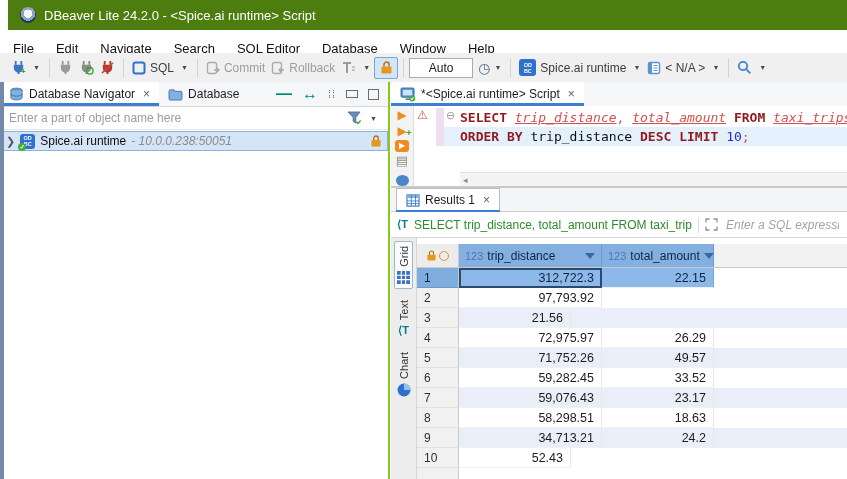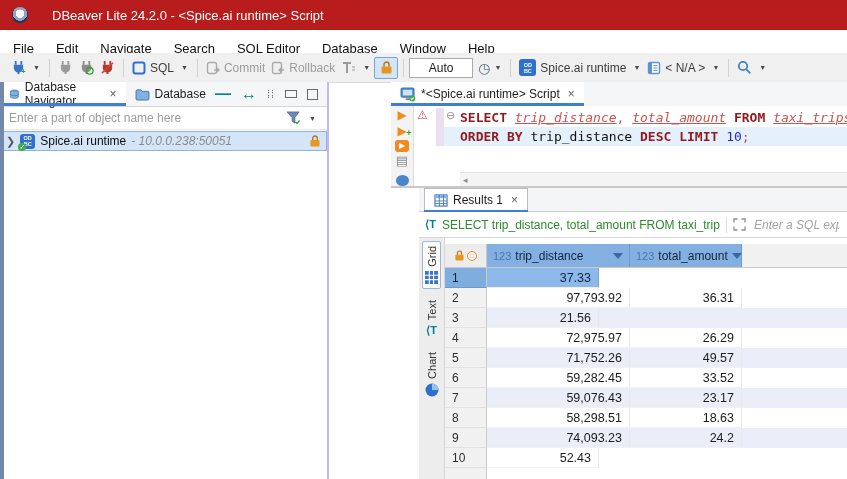--- a/index.html
+++ b/index.html
@@ -1,20 +1,20 @@
 <!DOCTYPE html>
 <html><head>
 <meta charset="utf-8">
 <style>
   html,body{margin:0;padding:0;background:#9a9a9a;}
   #app{position:relative;width:847px;height:479px;background:#fff;overflow:hidden;
        font-family:"Liberation Sans",sans-serif;-webkit-font-smoothing:antialiased;}
   
-  .titlebar{position:absolute;top:0;left:0;right:0;height:30px;background:#b91c1c;color:#fff;
-            display:flex;align-items:center;gap:24px;padding-left:12px;font-size:13px;}
+  .titlebar{position:absolute;top:0;left:8px;right:0;height:30px;background:#4d7c0f;color:#fff;
+            display:flex;align-items:center;gap:8px;padding-left:12px;font-size:13px;}
   .appicon{width:16px;height:16px;border-radius:50%;background:radial-gradient(circle at 50% 42%,#f4f6fa 0 34%,#8fa3c4 35% 58%,#25355c 59% 100%);flex:0 0 auto;}
   
   .menubar{position:absolute;top:30px;left:0;right:0;height:37px;background:#fff;display:flex;
            align-items:center;gap:22px;padding-left:13px;font-size:13px;color:#101010;}
   .mitem{cursor:default;}
   
   .toolbar{position:absolute;top:53px;left:0;right:0;height:29px;background:#f0f0f0;
            border-bottom:1px solid #dadada;display:flex;align-items:center;padding-left:8px;
            font-size:12px;color:#3c3c3c;}
   .tbtn{display:inline-flex;align-items:center;gap:4px;background:none;border:none;
@@ -28,22 +28,22 @@
            display:flex;align-items:center;justify-content:center;}
   .odbc{width:17px;height:17px;background:#2f6fce;border-radius:3px;color:#fff;font-size:5.5px;
         font-weight:bold;display:flex;flex-direction:column;align-items:center;justify-content:center;
         line-height:6px;flex:0 0 auto;position:relative;}
   .odbc .chk{position:absolute;left:-2px;bottom:-2px;width:8px;height:8px;border-radius:50%;
              background:#3fae49;color:#fff;font-size:6px;line-height:8px;text-align:center;}
   .clock{color:#5d748f;font-size:14px;}
   
   .edgestrip{position:absolute;top:82px;left:0;width:4px;bottom:0;background:#7289aa;z-index:6;}
   
-  .leftpanel{position:absolute;top:82px;left:0;width:329px;bottom:0;background:#fff;
-             border-right:2px solid #c4b5fd;box-sizing:border-box;}
+  .leftpanel{position:absolute;top:82px;left:0;width:390px;bottom:0;background:#fff;
+             border-right:2px solid #84cc16;box-sizing:border-box;}
   .rightpanel{position:absolute;top:82px;left:391px;right:0;bottom:0;background:#fff;}
   
   .tabbar{height:24px;background:#f5f6f8;border-bottom:1px solid #d7d7d7;display:flex;align-items:center;}
   .tab{display:flex;align-items:center;gap:5px;padding:0 9px;height:100%;font-size:12px;color:#1c1c1c;position:relative;box-sizing:border-box;}
   .tab.sel{background:#fff;}
   .tab.sel::after{content:"";position:absolute;left:0;right:0;bottom:0;height:3px;background:#3e7fd4;}
   .x{color:#5f5f5f;font-size:12px;margin-left:3px;line-height:1;}
   .winicons{margin-left:auto;display:flex;align-items:center;gap:10px;padding-right:9px;color:#5a5a5a;}
   .teal{color:#00897b;font-weight:bold;}
   .minico{display:inline-block;width:10px;height:6px;border:1px solid #6a6a6a;}
@@ -80,21 +80,21 @@
   .cline{height:19px;white-space:pre;}
   .cline.cur{background:#e4f0fc;margin-left:-16px;padding-left:16px;}
   .tk-kw{color:#93191c;font-weight:bold;}
   .tk-id{color:#d0514d;font-style:italic;text-decoration:underline;}
   .tk-pun{color:#c0504d;}
   .tk-num{color:#2a2ad4;}
   .tk-pl{color:#111;}
   .hscroll{position:absolute;left:69px;right:0;bottom:0;height:14px;background:#f4f4f4;border-top:1px solid #e2e2e2;
            display:flex;align-items:center;color:#8a8a8a;font-size:9px;padding-left:3px;box-sizing:border-box;}
   
-  .results{position:absolute;top:106px;left:0;right:0;bottom:0;margin-left:28px;}
+  .results{position:absolute;top:106px;left:0;right:0;bottom:0;}
   .rtabbar{height:24px;background:#f4f5f7;border-bottom:1px solid #cfcfcf;display:flex;align-items:flex-end;padding-left:5px;box-sizing:border-box;}
   .rtab{display:flex;align-items:center;gap:5px;height:23px;padding:0 9px;background:#fff;
         border:1px solid #bdbdbd;border-bottom:none;font-size:12px;color:#1c1c1c;position:relative;box-sizing:border-box;}
   .rtab::after{content:"";position:absolute;left:-1px;right:-1px;bottom:-1px;height:2px;background:#3e7fd4;}
   .querybar{height:26px;background:#fff;border-bottom:1px solid #d8d8d8;display:flex;align-items:center;gap:6px;padding:0 6px;box-sizing:border-box;}
   .ticon{color:#00838f;font-weight:bold;font-size:11px;flex:0 0 auto;}
   .qtext{color:#2e8b2e;font-size:12px;white-space:nowrap;overflow:hidden;width:278px;flex:0 0 auto;}
   .qsep{width:1px;height:16px;background:#ddd;flex:0 0 auto;}
   .querybar input{flex:1;min-width:0;border:none;outline:none;font-style:italic;font-size:12px;color:#333;font-family:inherit;}
   .querybar input::placeholder{color:#a3a3a3;}
@@ -400,26 +400,26 @@
           </div>
           <div class="hcell c2">
             <span class="badge123">123</span>
             <span>total_amount</span>
             <span class="sortarr"></span>
           </div>
         </div>
         <div class="gbody">
             <div class="grow sel">
               <div class="rh">1</div>
-              <div class="cell c2">37.33</div>
+              <div class="cell c1">312,722.3</div>
+              <div class="cell c2">22.15</div>
             </div>
             <div class="grow">
               <div class="rh">2</div>
               <div class="cell c1">97,793.92</div>
-              <div class="cell c2">36.31</div>
             </div>
             <div class="grow stripe">
               <div class="rh">3</div>
               <div class="cell c2">21.56</div>
             </div>
             <div class="grow">
               <div class="rh">4</div>
               <div class="cell c1">72,975.97</div>
               <div class="cell c2">26.29</div>
             </div>
@@ -438,21 +438,21 @@
               <div class="cell c1">59,076.43</div>
               <div class="cell c2">23.17</div>
             </div>
             <div class="grow">
               <div class="rh">8</div>
               <div class="cell c1">58,298.51</div>
               <div class="cell c2">18.63</div>
             </div>
             <div class="grow stripe">
               <div class="rh">9</div>
-              <div class="cell c1">74,093.23</div>
+              <div class="cell c1">34,713.21</div>
               <div class="cell c2">24.2</div>
             </div>
             <div class="grow">
               <div class="rh">10</div>
               <div class="cell c2">52.43</div>
             </div>
           </div>
         <div class="gstub"></div>
       </div>
     </div>

